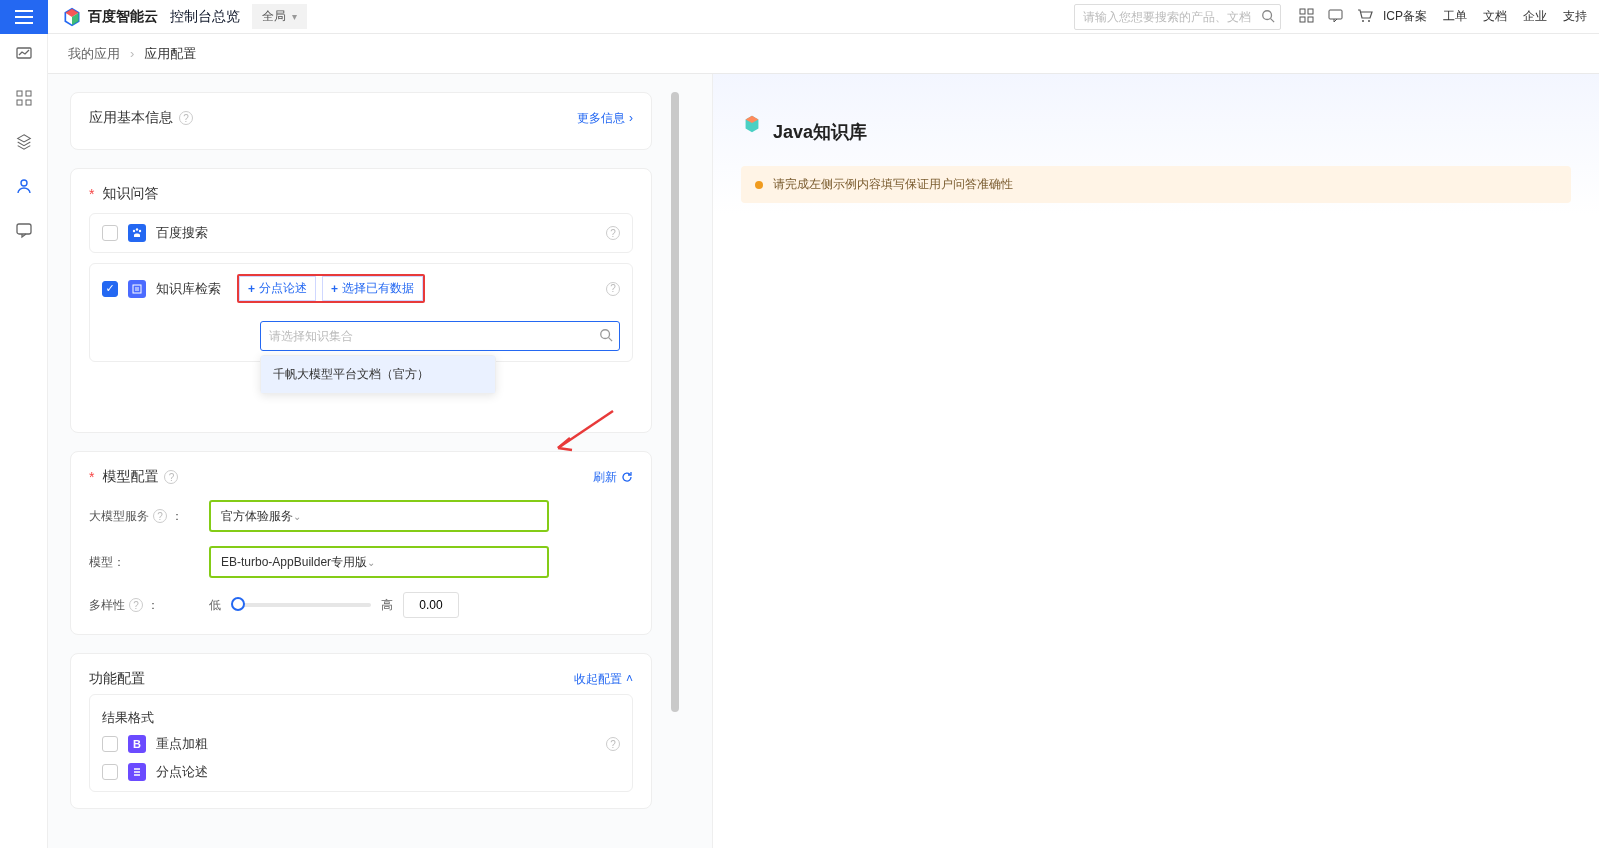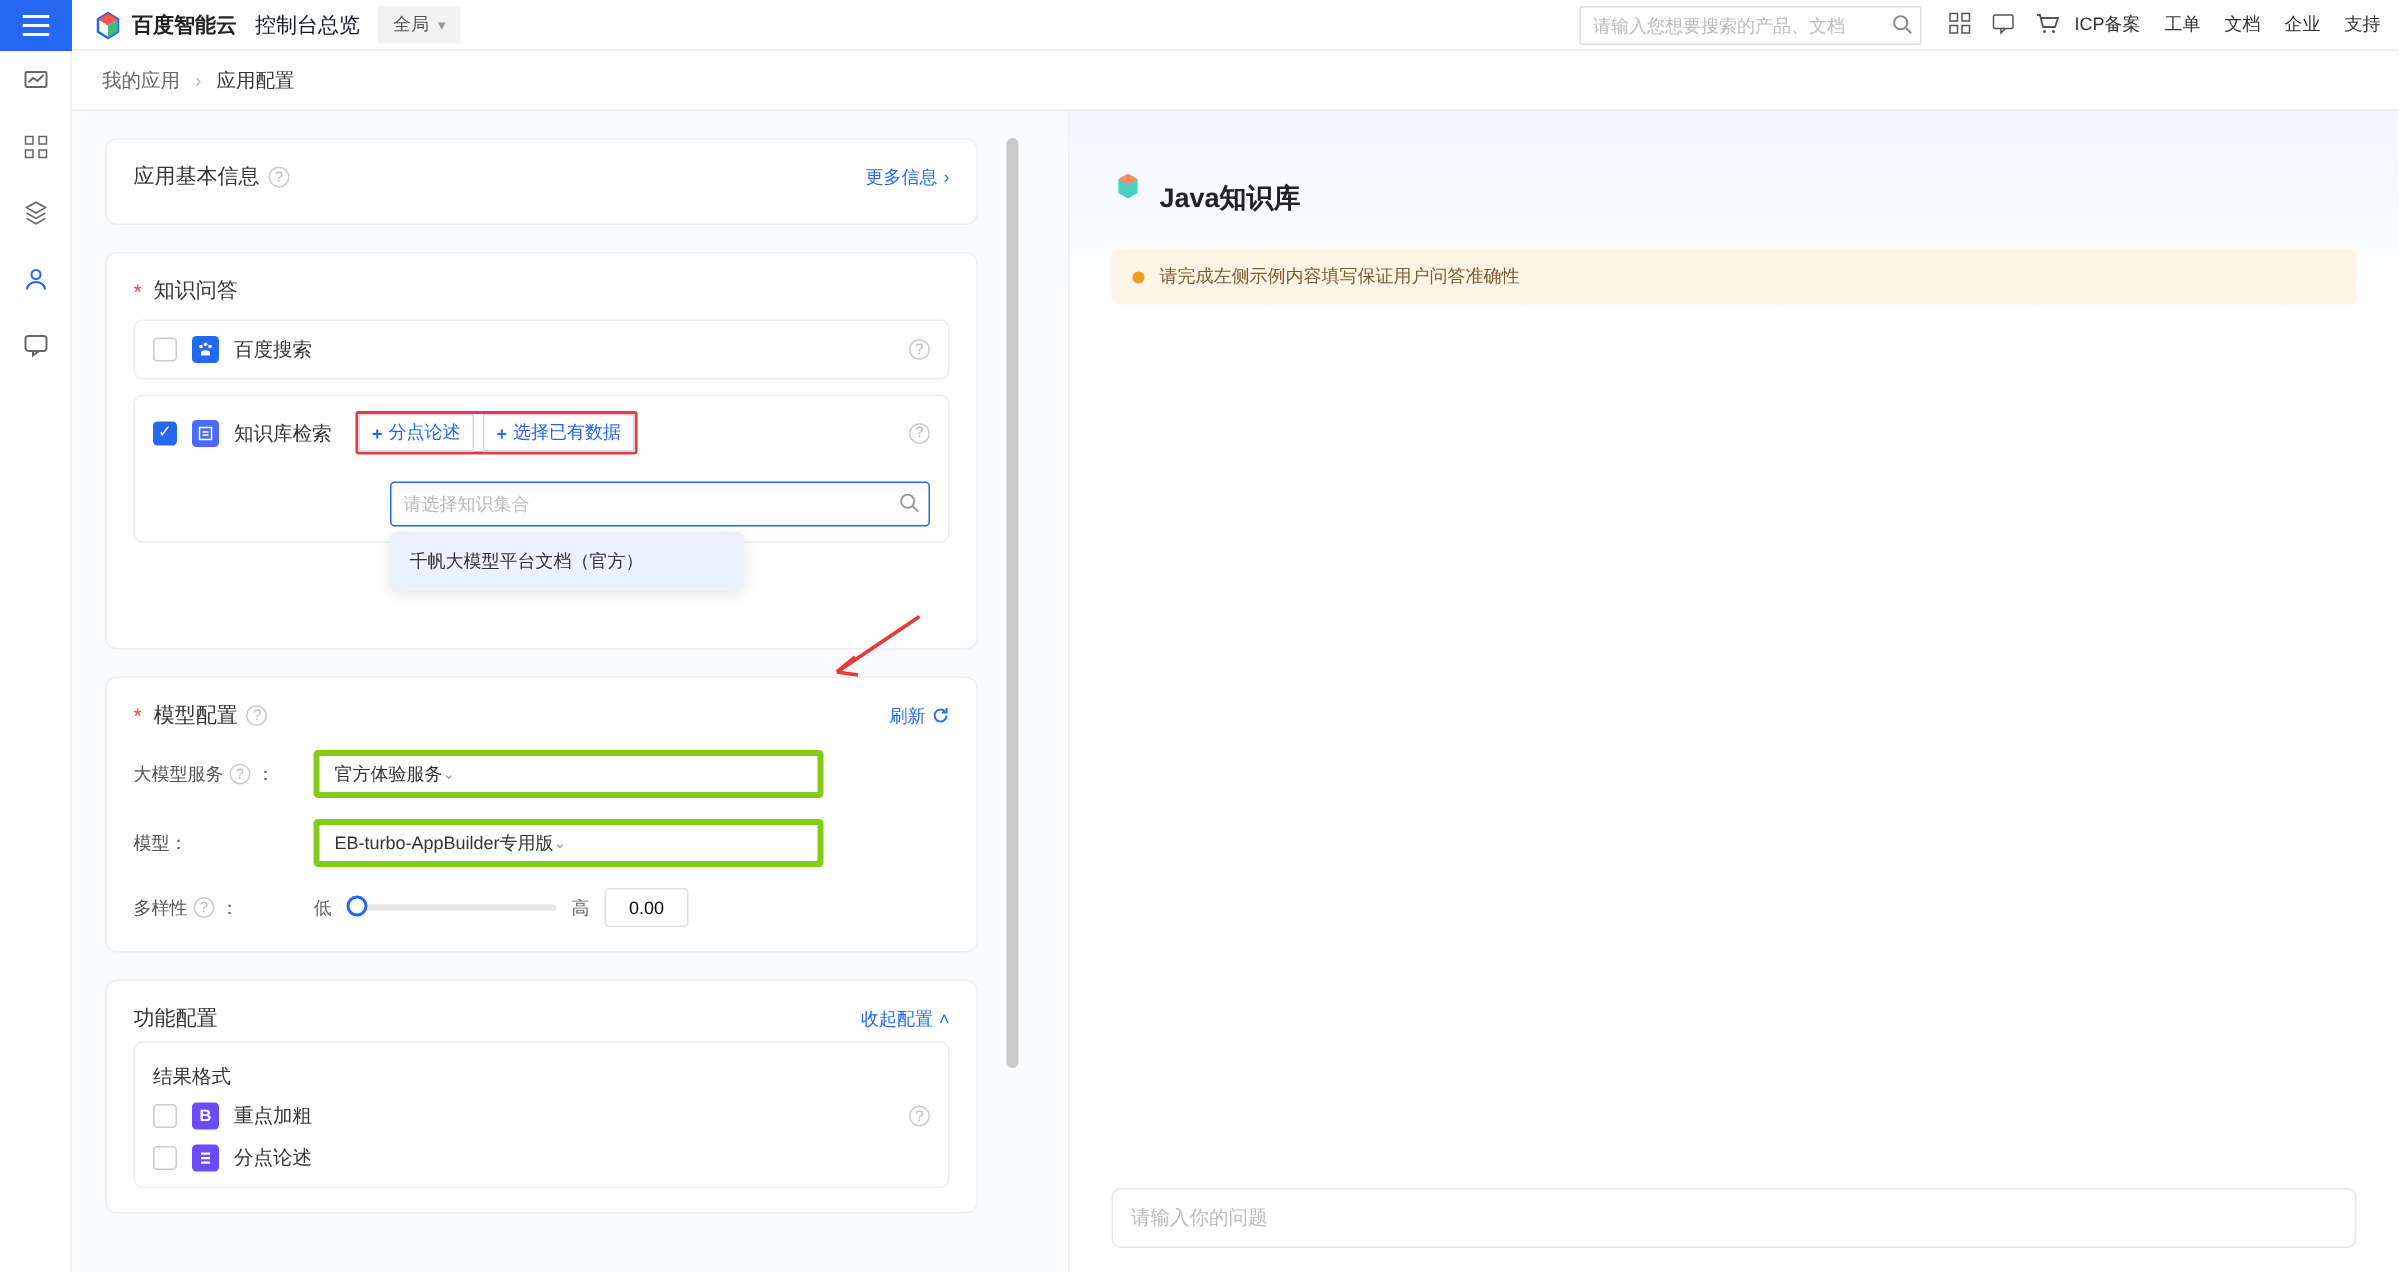--- a/index.html
+++ b/index.html
@@ -9,21 +9,21 @@
 
 .topbar { height: 34px; display: flex; align-items: center; border-bottom: 1px solid #eaeaea; padding: 0 12px 0 0; }
 .hamburger { width: 48px; height: 34px; background: #2468f2; display: flex; align-items: center; justify-content: center; color: #fff; }
 .hamburger svg { width: 18px; height: 14px; }
 .logo-box { display: flex; align-items: center; gap: 6px; margin-left: 14px; }
 .logo-glyph { width: 20px; height: 20px; }
 .logo-text { font-weight: 600; font-size: 14px; color: #222; }
 .console-label { margin-left: 12px; font-size: 14px; color: #0f172a; text-align: right; }
 .global-select { margin-left: 12px; background: #f2f2f2; padding: 4px 10px; display: flex; align-items: center; gap: 6px; font-size: 12px; color: #555; cursor: pointer; }
 .spacer { flex: 1; }
-.search-box { position: relative; width: 228px; margin-right: 8px; text-decoration: underline; }
+.search-box { position: relative; width: 207px; margin-right: 8px; text-decoration: underline; }
 .search-box input { width: 100%; height: 26px; border: 1px solid #ddd; border-radius: 2px; padding: 0 28px 0 8px; font-size: 12px; background: #fff; color: #333; }
 .search-box input::placeholder { color: #bbb; }
 .search-box .sicon { position: absolute; right: 6px; top: 5px; color: #888; }
 .top-icons { display: flex; align-items: center; gap: 14px; margin: 0 10px; color: #555; }
 .top-icons span { cursor: pointer; position: relative; }
 .dot { position: absolute; top: -2px; right: -4px; width: 5px; height: 5px; background: #f54545; border-radius: 50%; }
 .top-links { display: flex; align-items: center; gap: 16px; font-size: 12px; color: #333; }
 .top-links span { cursor: pointer; }
 
 
@@ -67,21 +67,21 @@
 .kb-search { width: 100%; height: 30px; border: 1px solid #2468f2; border-radius: 3px; padding: 0 26px 0 8px; font-size: 12px; outline: none; }
 .kb-search::placeholder { color: #bbb; }
 .kb-search-icon { position: absolute; right: 7px; top: 7px; color: #999; }
 .kb-dropdown { position: absolute; top: 34px; left: 0; width: 236px; background: #fff; border: 1px solid #eee; border-radius: 4px; box-shadow: 0 2px 10px rgba(0,0,0,0.1); z-index: 10; }
 .kb-option { padding: 10px 12px; font-size: 12px; background: #eaf1ff; cursor: pointer; }
 
 .arrow-annot { position: absolute; left: 500px; top: 332px; pointer-events: none; }
 
 .field-row { display: flex; align-items: center; margin-top: 14px; font-size: 12px; color: #333; }
 .field-label { width: 120px; display: flex; align-items: center; gap: 4px; color: #555; }
-.select-like { flex: 1; border: 4px solid #84cc16; border-radius: 3px; height: 32px; display: flex; align-items: center; padding: 0 10px; background: #fff; cursor: pointer; max-width: 340px; }
+.select-like { flex: 1; border: 2px solid #84cc16; border-radius: 3px; height: 32px; display: flex; align-items: center; padding: 0 10px; background: #fff; cursor: pointer; max-width: 340px; }
 .caret-down { color: #999; font-size: 10px; }
 
 .slider-row { display: flex; align-items: center; gap: 10px; }
 .slider-label { font-size: 12px; color: #666; }
 .slider-track { flex: 1; height: 4px; background: #e6e6e6; border-radius: 2px; position: relative; max-width: 140px; }
 .slider-thumb { position: absolute; left: 0; top: -6px; width: 14px; height: 14px; border: 2px solid #2468f2; background: #fff; border-radius: 50%; }
 .num-input { width: 56px; height: 26px; border: 1px solid #e0e0e0; border-radius: 3px; text-align: center; font-size: 12px; }
 
 .subhead { font-size: 13px; color: #333; margin-top: 4px; margin-bottom: 4px; }
 
@@ -374,20 +374,17 @@
               <path d="M12 3 L19 7 L19 17 L12 21 L5 17 L5 7 Z" fill="#4ad0c4"></path>
               <path d="M12 3 L19 7 L12 11 L5 7 Z" fill="#ff8a5c"></path>
             </svg>
             <span class="preview-title">Java知识库</span>
           </div>
           <div class="notice">
             <span class="notice-dot"></span>
             <span>请完成左侧示例内容填写保证用户问答准确性</span>
           </div>
           <div class="preview-spacer"></div>
-          <div class="chat-input">
-            <span>请输入你的问题</span>
-          </div>
         </div>
       </div>
     </div>
   </div>
 </div>
 
 </body></html>

